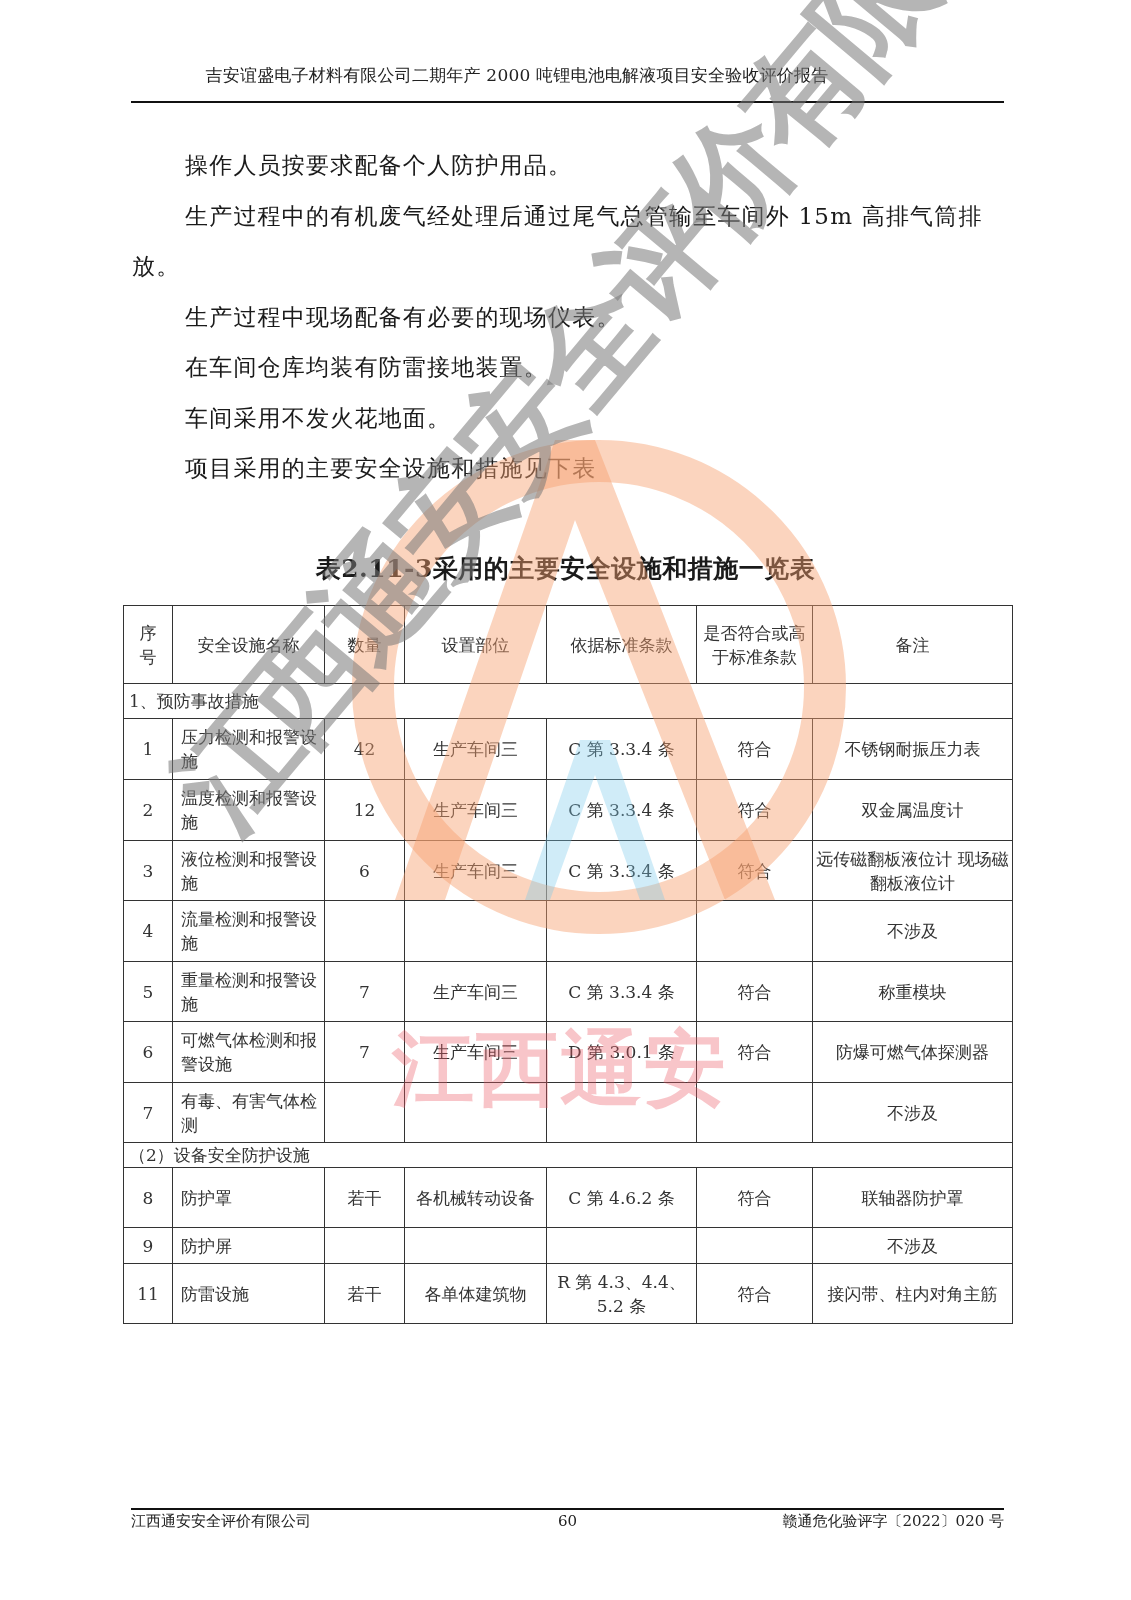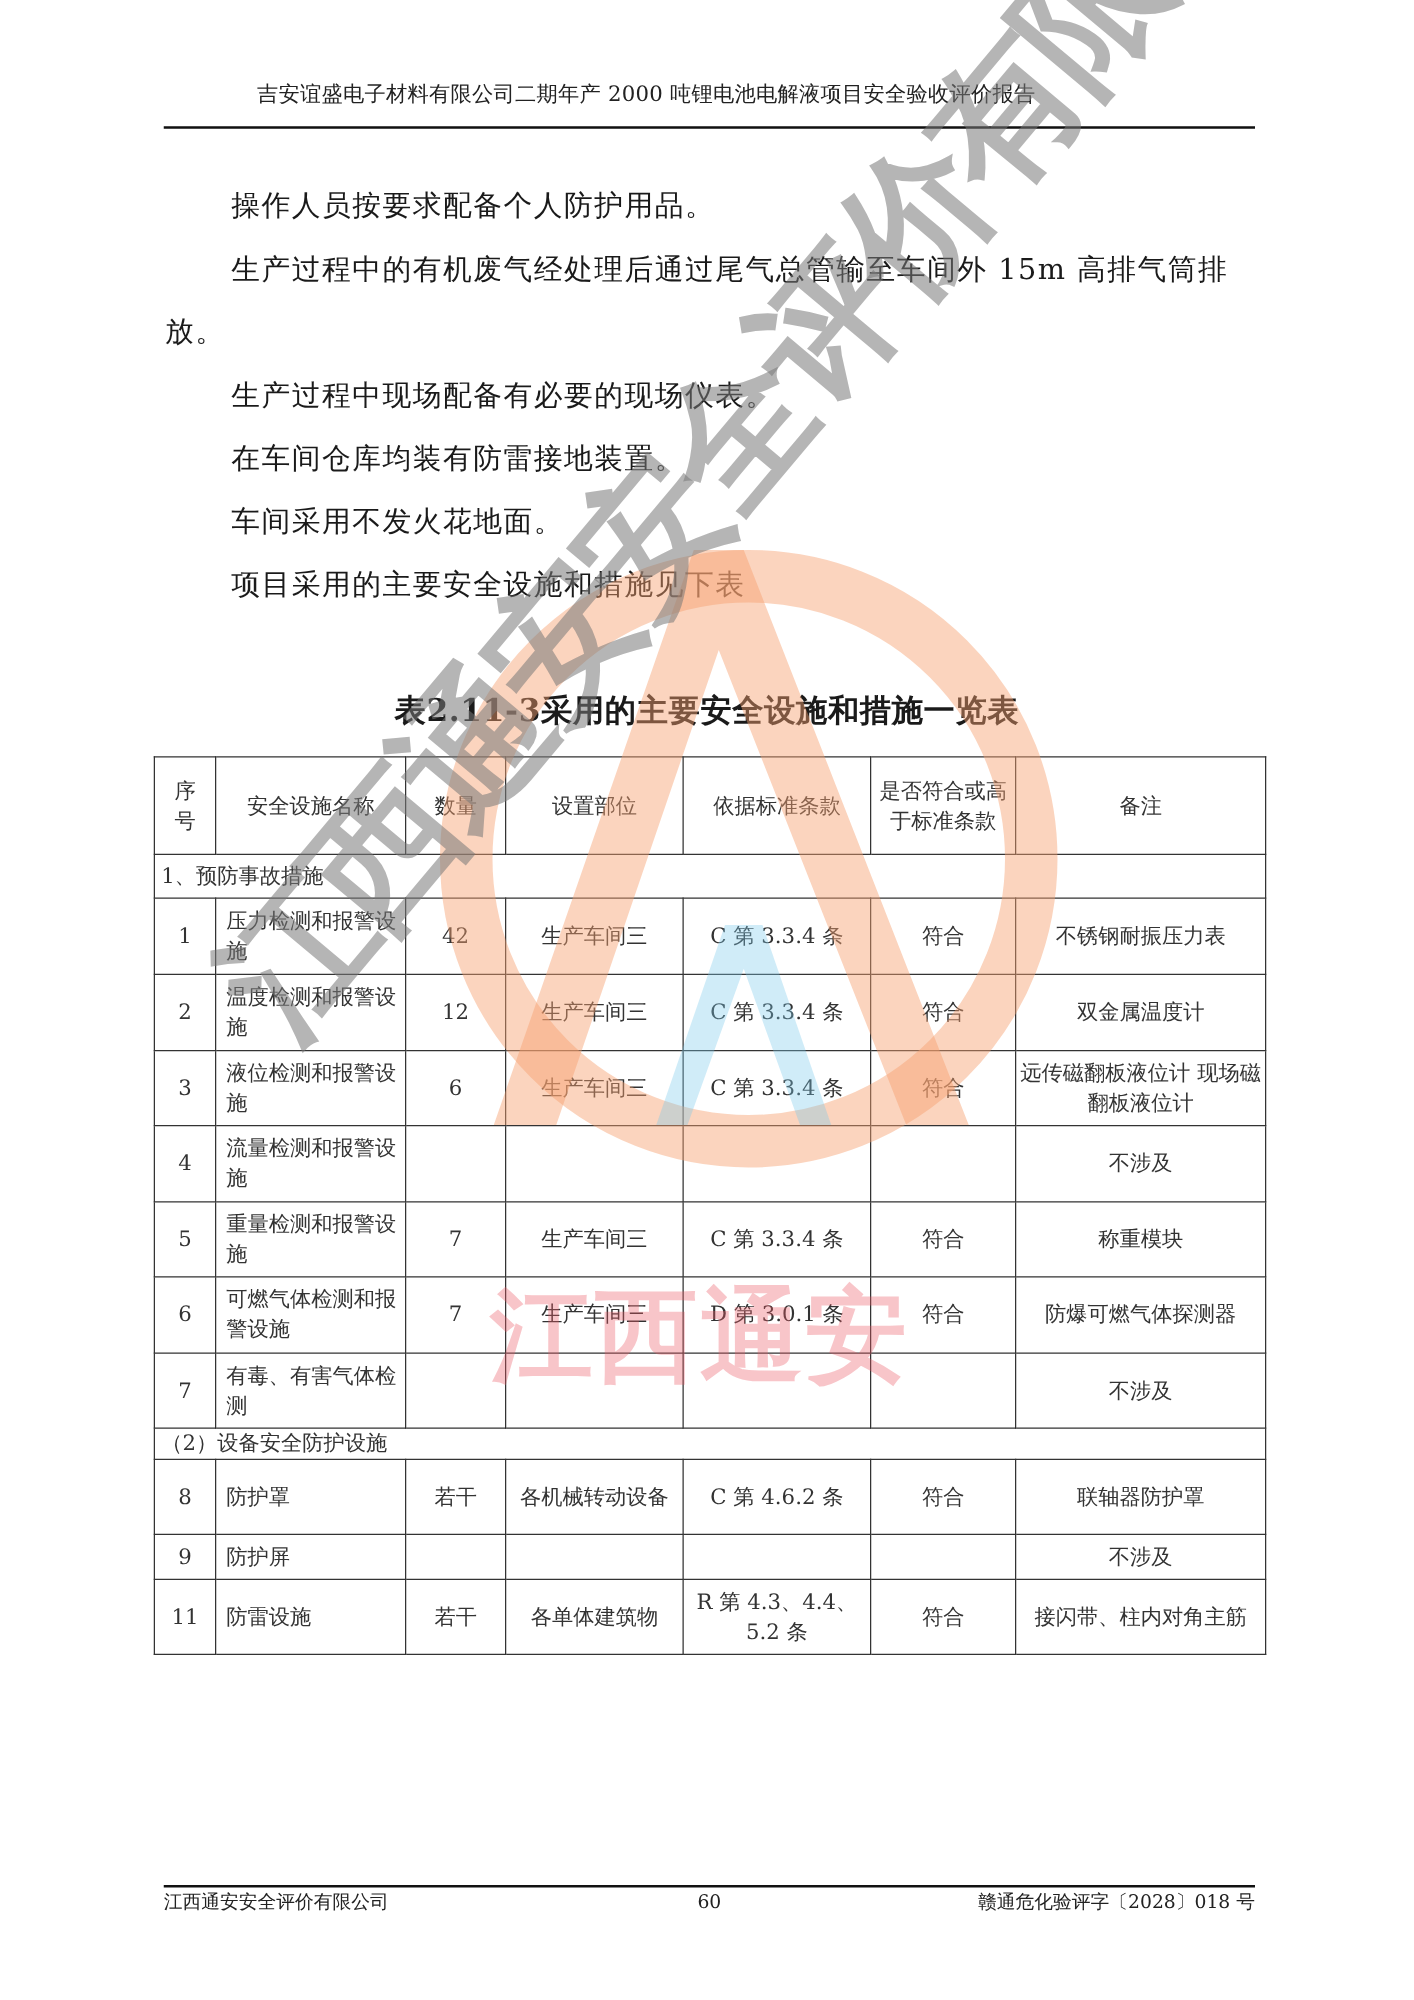--- a/index.html
+++ b/index.html
@@ -176,14 +176,14 @@
   <polygon points="160,0 200,0 380,460 330,460 180,80 50,460 0,460" fill="rgba(247,160,110,0.45)"></polygon>
   <polygon points="185,300 215,300 270,460 245,460 200,335 155,460 130,460" fill="rgba(120,200,235,0.35)"></polygon>
 </svg>
 <div class="wm wm-grey">江西通安安全评价有限公司</div>
 <div class="wm wm-red">江西通安</div>
 
 <div class="footer-rule"></div>
 <div class="footer">
   <span class="l">江西通安安全评价有限公司</span>
   <span class="c">60</span>
-  <span class="r">赣通危化验评字〔2028〕018 号</span>
+  <span class="r">赣通危化验评字〔2022〕020 号</span>
 </div>
 
 </body></html>

